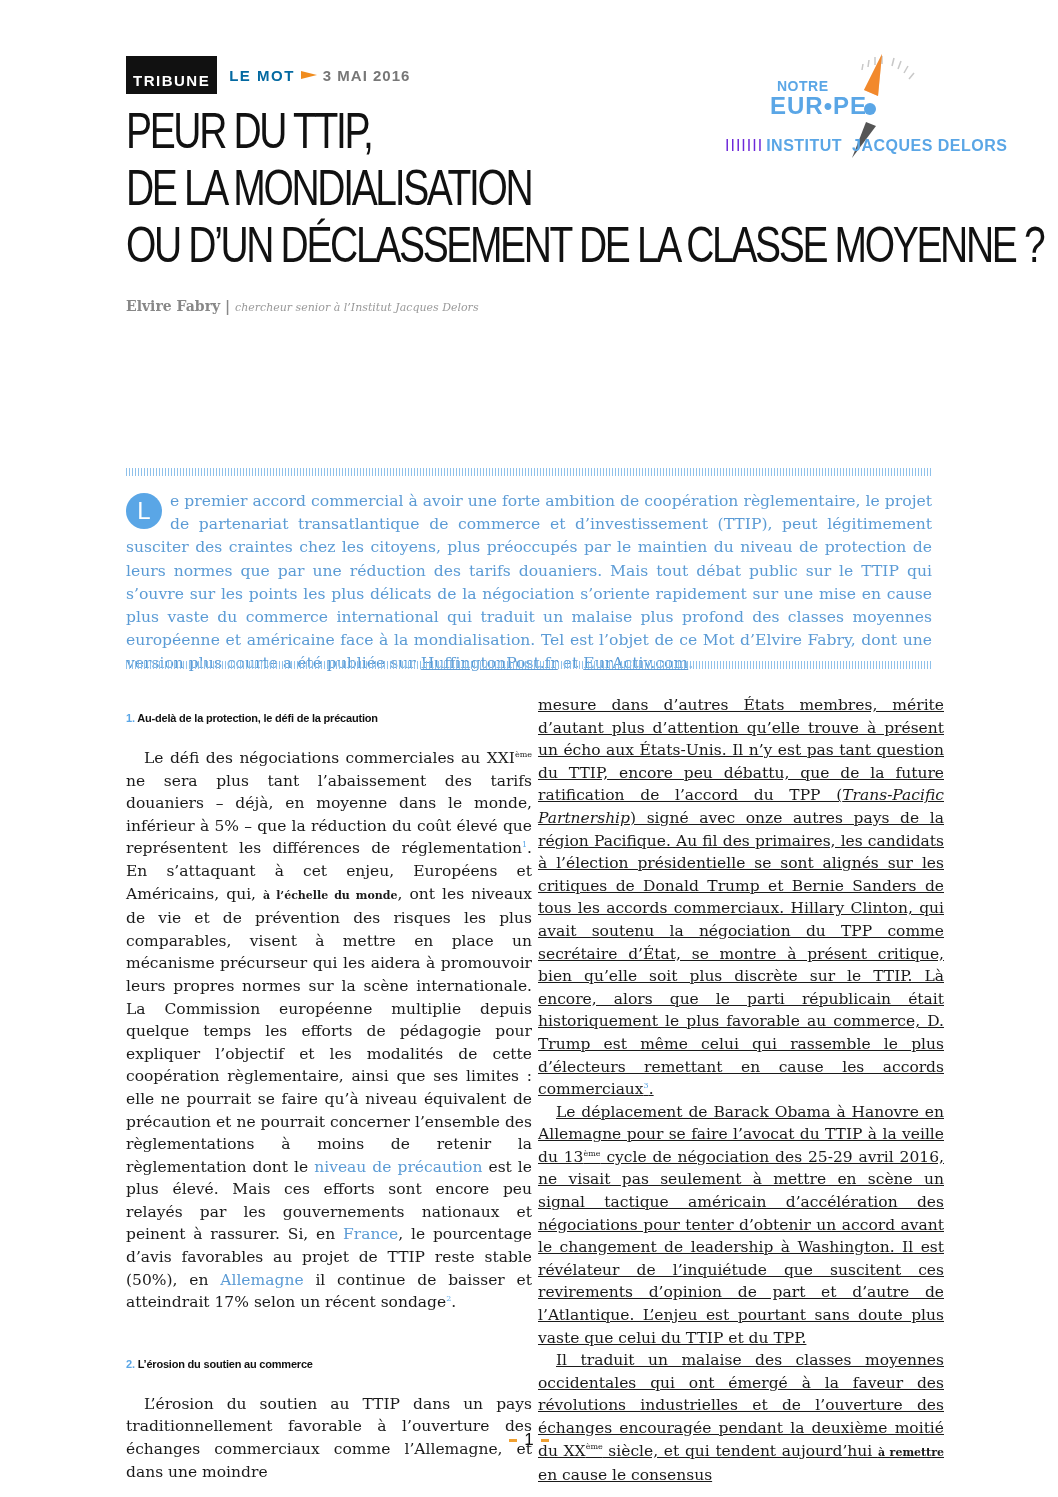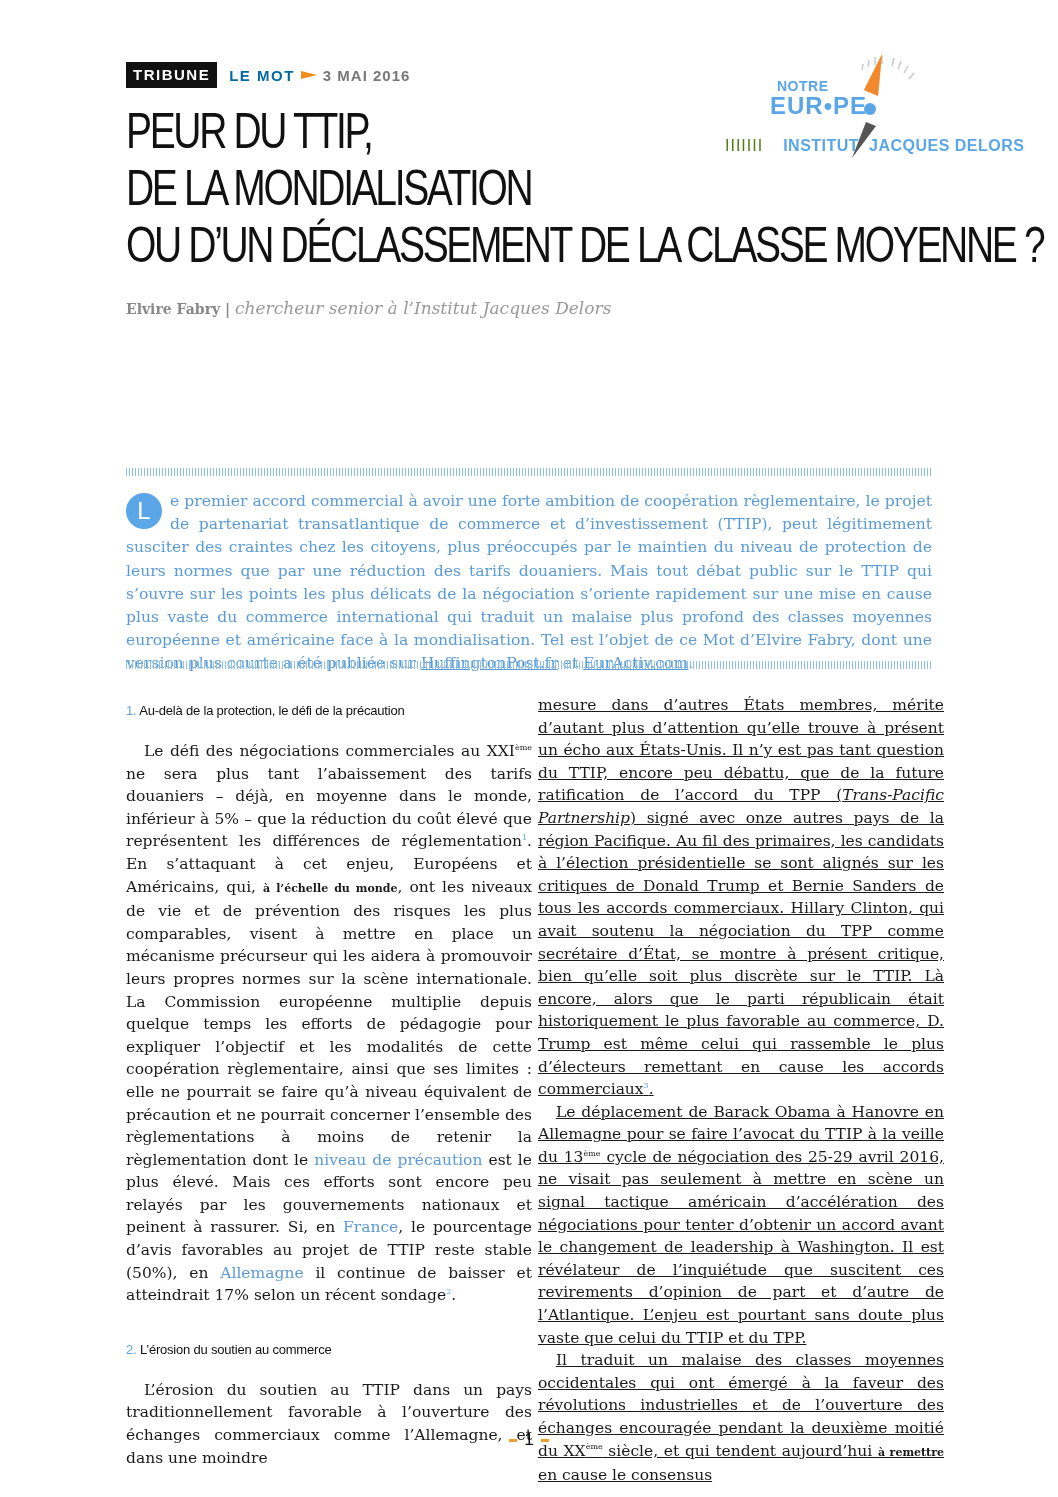--- a/index.html
+++ b/index.html
@@ -1,55 +1,55 @@
 <!DOCTYPE html>
 <html><head>
 <meta charset="utf-8">
 <style>
   html, body { margin: 0; padding: 0; background: #fff; }
   body { width: 1058px; height: 1497px; position: relative; overflow: hidden; font-family: "DejaVu Serif", serif; color: #1a1a1a; }
   .page { position: absolute; left: 0; top: 0; width: 1058px; height: 1497px; }
 
   
   .kicker { position: absolute; left: 126px; top: 61px; height: 28px; display: flex; align-items: center; font-family: "Liberation Sans", sans-serif; font-weight: bold; font-size: 15px; letter-spacing: 1.5px; }
-  .kicker .tag { background: #111; color: #fff; padding: 4px 7px 4px 7px; line-height: 18px; }
+  .kicker .tag { background: #111; color: #fff; padding: 16px 7px 4px 7px; line-height: 18px; }
   .kicker .mot { color: #0369a1; margin-left: 12px; }
   .kicker .arrow { margin: 0 6px; display: inline-block; width: 0; height: 0; border-left: 16px solid #f08c1e; border-top: 4px solid transparent; border-bottom: 4px solid transparent; position: relative; top: 0; }
   .kicker .date { color: #777; letter-spacing: 1px; }
 
   
   .logo { position: absolute; left: 720px; top: 48px; width: 290px; height: 125px; font-family: "Liberation Sans", sans-serif; }
   .logo .notre { position: absolute; left: 57px; top: 30px; font-size: 14px; font-weight: bold; color: #5aa6e6; letter-spacing: 0.5px; }
   .logo .europe { position: absolute; left: 50px; top: 44px; font-size: 24px; font-weight: bold; color: #5aa6e6; letter-spacing: 1px; }
   .logo .institut { position: absolute; left: 5px; top: 89px; font-size: 16px; font-weight: bold; color: #5aa6e6; letter-spacing: 0.5px; }
-  .logo .ticks { color: #4d7c0f; letter-spacing: 1px; margin-right: 20px; font-weight: normal; }
+  .logo .ticks { color: #6d28d9; letter-spacing: 1px; margin-right: 3px; font-weight: normal; }
   .logo .needle { position: absolute; left: 110px; top: 0; }
 
   
   .title { position: absolute; left: 126px; top: 103px; font-family: "Liberation Sans", sans-serif; font-size: 50px; line-height: 57px; font-weight: normal; letter-spacing: -3px; color: #111; transform: scaleX(0.78); transform-origin: left top; width: 1100px; }
   .title div { white-space: nowrap; }
 
   .byline { position: absolute; left: 126px; top: 298px; font-size: 14px; color: #8a8a8a; }
   .byline .name { font-weight: bold; color: #888; }
-  .byline .role { font-style: italic; color: #999; font-size: 17px; }
+  .byline .role { font-style: italic; color: #999; font-size: 11px; }
 
   
   .hatch { position: absolute; left: 126px; width: 806px; height: 8px;
     background: repeating-linear-gradient(90deg, #8ec0ea 0 1px, transparent 1px 3px); }
   .intro { position: absolute; left: 126px; top: 490px; width: 806px; font-size: 15.6px; line-height: 23.2px; color: #5b9bd5; text-align: justify; }
   .dropcap { float: left; width: 36px; height: 36px; border-radius: 50%; background: #5aa6e6; color: #fff; font-family: "Liberation Sans", sans-serif; font-size: 24px; line-height: 36px; text-align: center; margin: 3px 8px 0 0; }
   .intro a { color: #5b9bd5; text-decoration: underline; }
 
   
   .col { position: absolute; top: 692px; width: 406px; font-size: 15.5px; line-height: 22.6px; text-align: justify; color: #1a1a1a; }
   .col.left { left: 126px; }
   .col.right { left: 538px; top: 694px; text-decoration: underline; }
   .col p { margin: 0; text-indent: 18px; }
   .col p.noindent { text-indent: 0; }
-  .h { font-family: "Liberation Sans", sans-serif; font-weight: normal; font-size: 13px; line-height: 22px; color: #111; margin: 8px 0 18px 0; letter-spacing: -0.2px; }
+  .h { font-family: "Liberation Sans", sans-serif; font-weight: bold; font-size: 11px; line-height: 22px; color: #111; margin: 15px 0 18px 0; letter-spacing: -0.2px; }
   .h .num { color: #5aa6e6; }
   .h .cont { display: block; padding-left: 15px; }
   sup { font-size: 8px; line-height: 0; vertical-align: super; margin-top: 12px; }
   sup.fn { color: #5aa6e6; }
   .blue { color: #5b9bd5; }
   .smallbold { font-weight: bold; font-size: 11px; }
 
   .pagenum { position: absolute; left: 0; width: 1058px; top: 1430px; text-align: center; font-family: "Liberation Sans", sans-serif; font-size: 17px; color: #111; }
   .pagenum .dash { display: inline-block; width: 8px; height: 3px; background: #f0a030; vertical-align: middle; margin: 0 7px; }
 </style>

